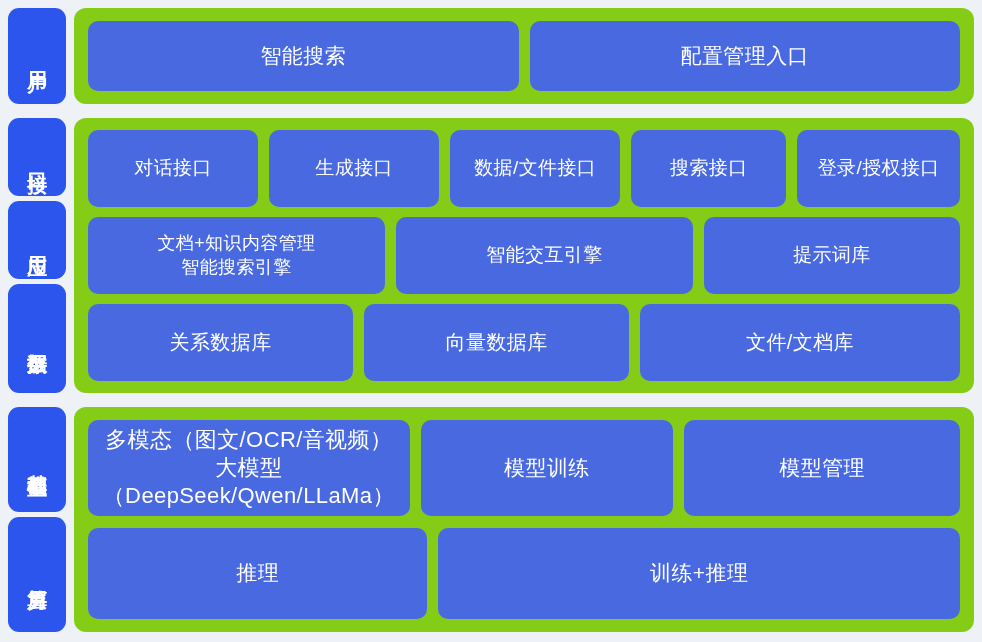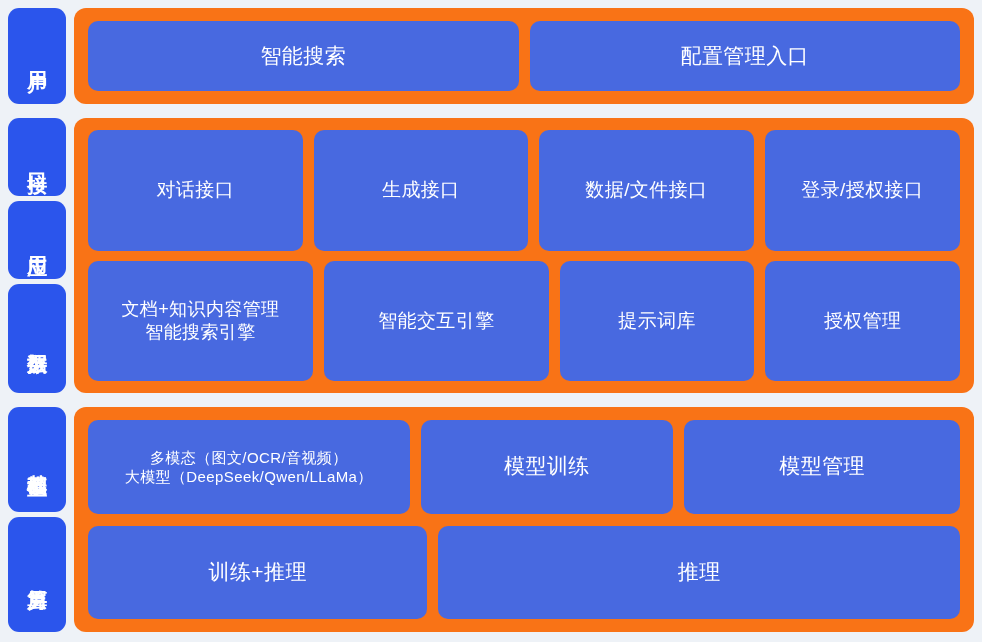--- a/index.html
+++ b/index.html
@@ -53,21 +53,21 @@
     box-sizing: border-box;
   }
   .rail-pill .rail-text {
     writing-mode: vertical-rl;
     text-orientation: upright;
     white-space: nowrap;
   }
 
   .card {
     flex: 1 1 auto;
-    background: #f97316;
+    background: #84cc16;
     border-radius: 12px;
     box-sizing: border-box;
     padding: 12px 14px;
     display: flex;
     flex-direction: column;
     justify-content: center;
     gap: 10px;
     min-width: 0;
   }
 
@@ -129,21 +129,21 @@
   .row-data .box:nth-child(3) { flex: 1.22 1 0; }
 
   
   .section-bottom { height: 225px; }
   .section-bottom .rail-pill.pill-model { flex: 0 0 105px; }
   .section-bottom .rail-pill.pill-compute { flex: 1 1 auto; }
   .section-bottom .card { gap: 12px; padding: 13px 14px; }
   .section-bottom .row { flex: 1 1 0; }
   .section-bottom .box { flex: 1 1 0; }
 
-  .row-model .box:nth-child(1) { flex: 1.2 1 0; font-size: 15px; }
+  .row-model .box:nth-child(1) { flex: 1.2 1 0; font-size: 22px; }
   .row-model .box:nth-child(2) { flex: 0.93 1 0; font-size: 21px; text-align: right; }
   .row-model .box:nth-child(3) { flex: 1.02 1 0; font-size: 21px; }
 
   .row-compute .box { font-size: 21px; }
   .row-compute .box:nth-child(1) { flex: 0.78 1 0; }
   .row-compute .box:nth-child(2) { flex: 1.22 1 0; }
 </style>
 </head>
 <body>
 
@@ -174,31 +174,36 @@
       <div class="rail-pill pill-data">
         <span class="rail-text">数据层</span>
       </div>
     </div>
     <div class="card">
 
       <div class="row row-interface">
         <div class="box">对话接口</div>
         <div class="box">生成接口</div>
         <div class="box">数据/文件接口</div>
+        <div class="box">搜索接口</div>
         <div class="box">登录/授权接口</div>
       </div>
 
       <div class="row row-application">
         <div class="box">文档+知识内容管理
 智能搜索引擎</div>
         <div class="box">智能交互引擎</div>
         <div class="box">提示词库</div>
-        <div class="box">授权管理</div>
-      </div>
-
+      </div>
+
+      <div class="row row-data">
+        <div class="box">关系数据库</div>
+        <div class="box">向量数据库</div>
+        <div class="box">文件/文档库</div>
+      </div>
 
     </div>
   </div>
 
   <div class="section section-bottom">
     <div class="rail">
       <div class="rail-pill pill-model">
         <span class="rail-text">基础模型</span>
       </div>
       <div class="rail-pill pill-compute">
@@ -208,20 +213,20 @@
     <div class="card">
 
       <div class="row row-model">
         <div class="box">多模态（图文/OCR/音视频）
 大模型（DeepSeek/Qwen/LLaMa）</div>
         <div class="box">模型训练</div>
         <div class="box">模型管理</div>
       </div>
 
       <div class="row row-compute">
+        <div class="box">推理</div>
         <div class="box">训练+推理</div>
-        <div class="box">推理</div>
       </div>
 
     </div>
   </div>
 
 </div>
 
 </body></html>

